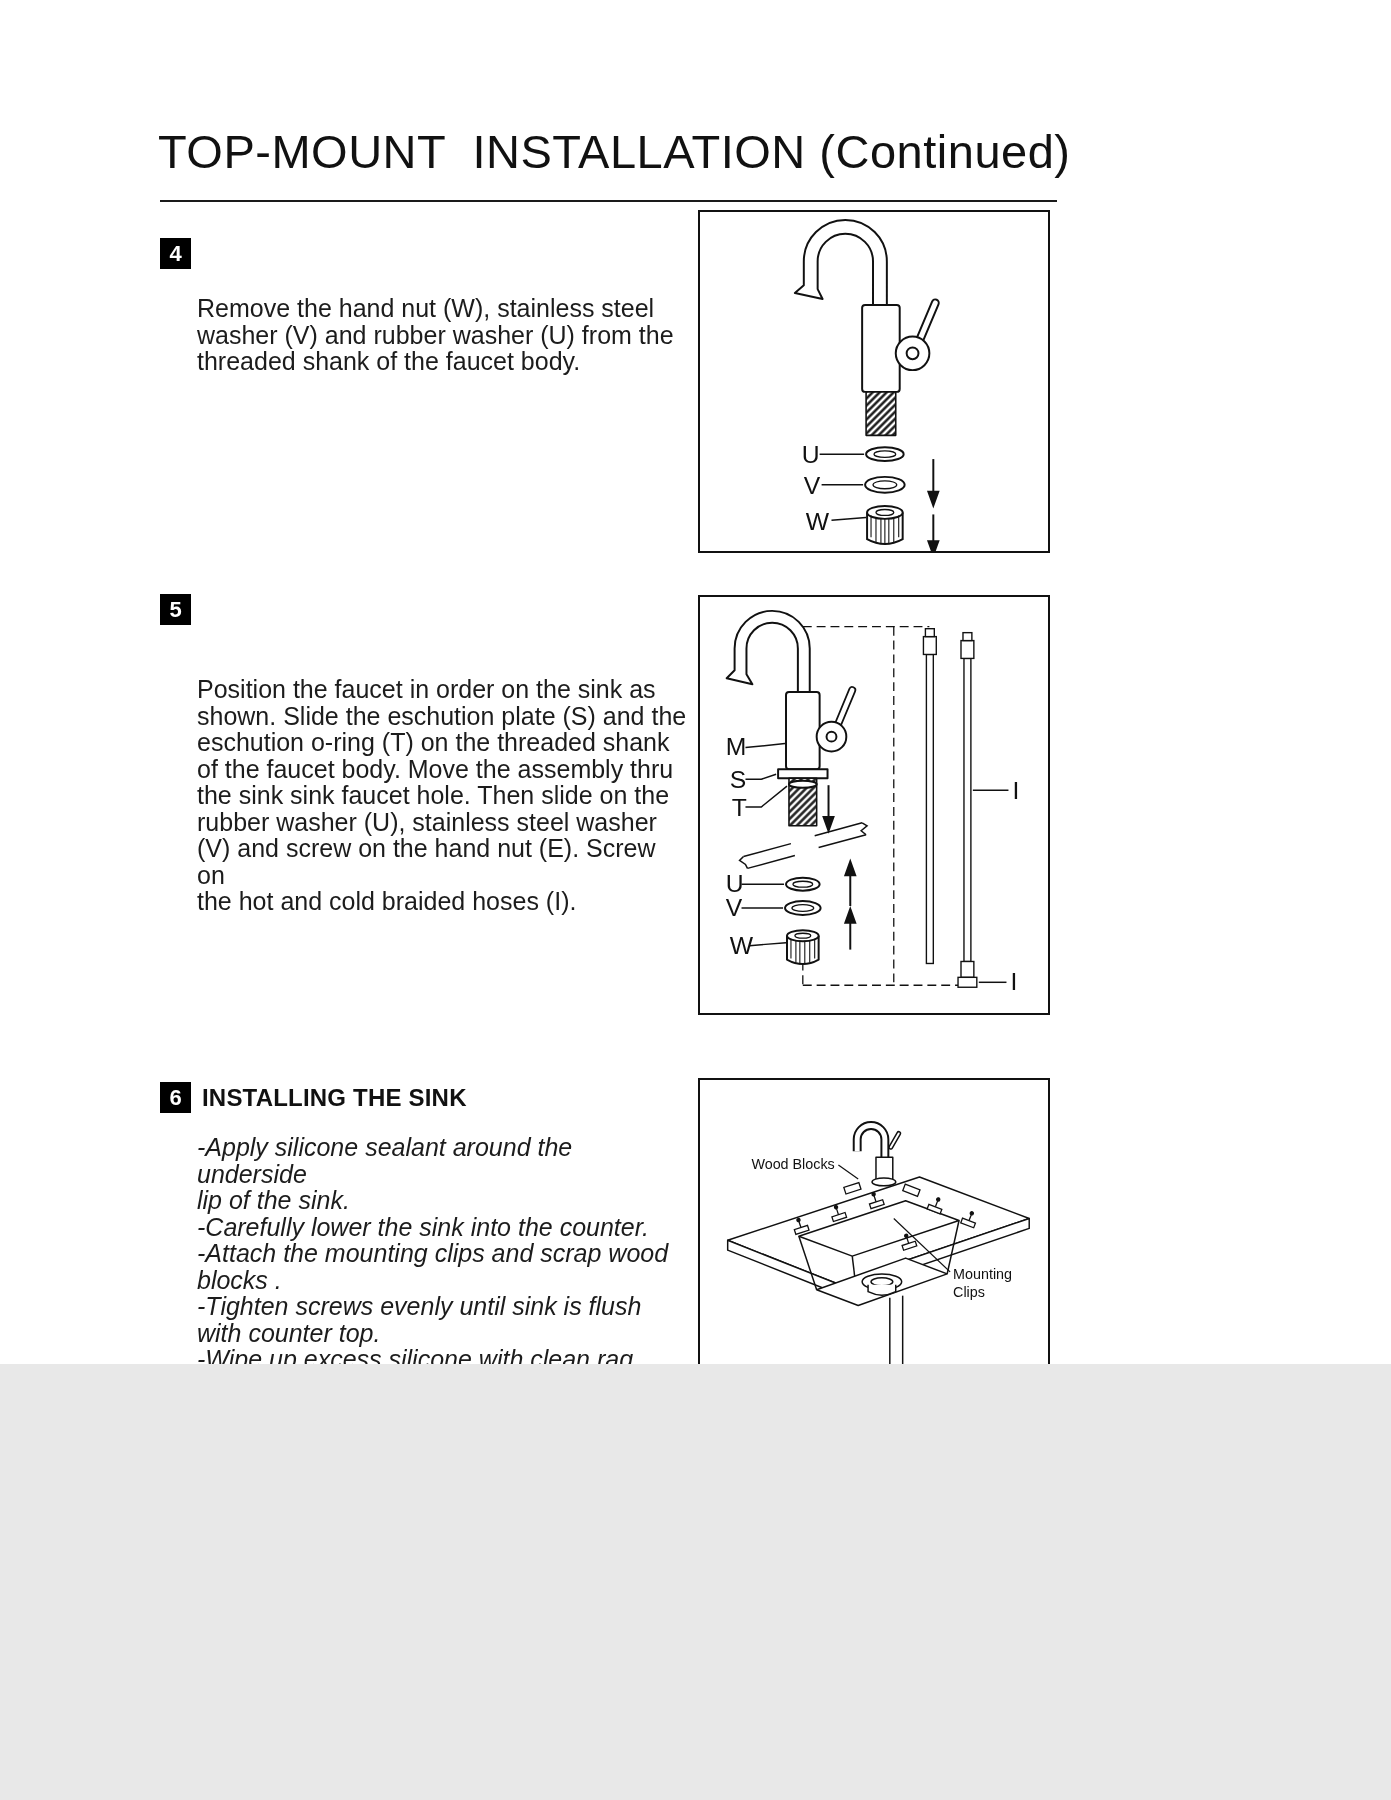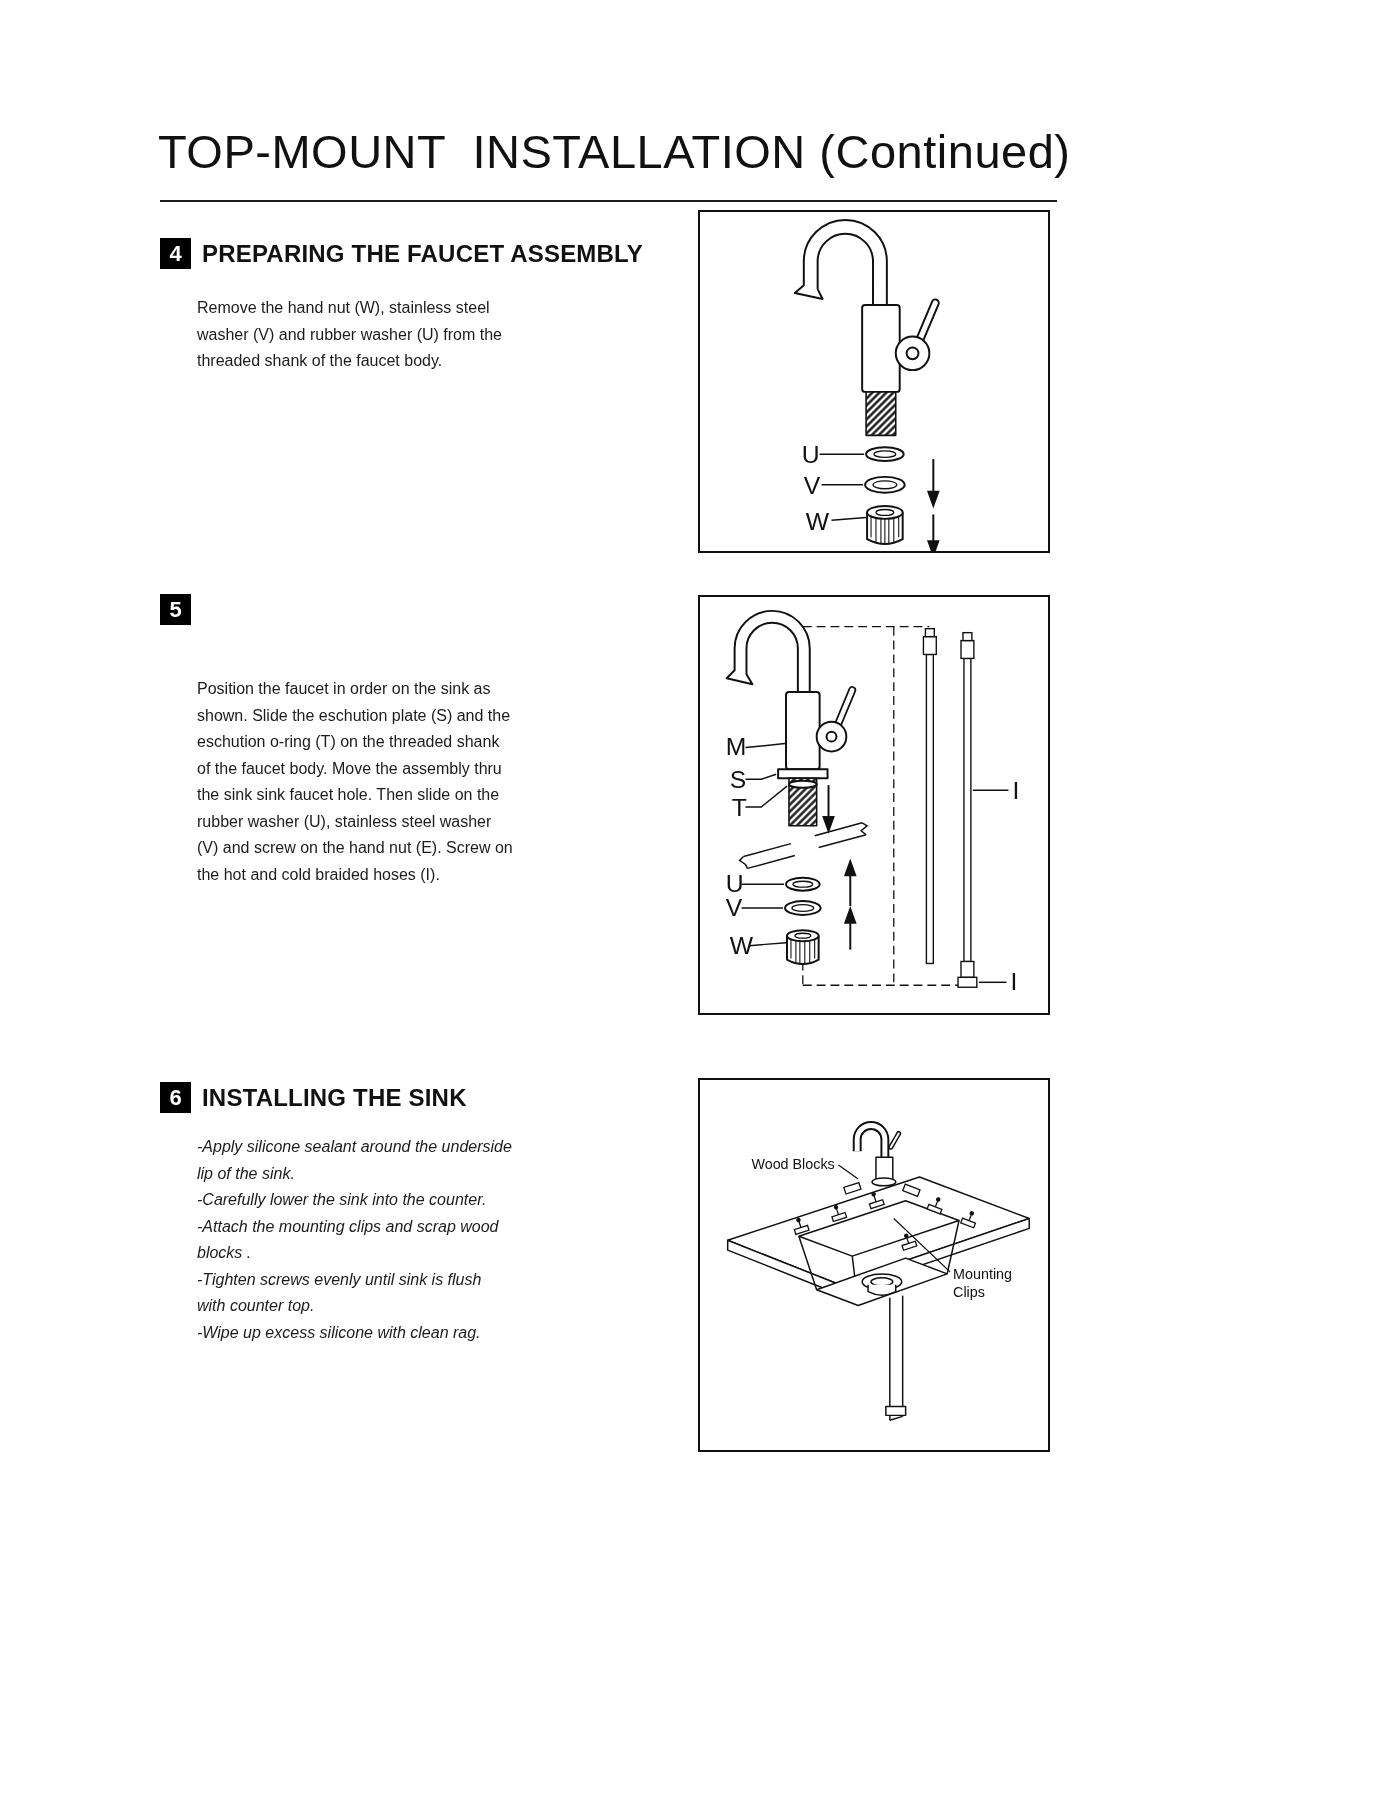--- a/index.html
+++ b/index.html
@@ -1,20 +1,20 @@
 <!DOCTYPE html>
 <html><head>
 <meta charset="utf-8">
 <style>
   * { box-sizing: border-box; margin: 0; padding: 0; }
   html, body { background: #e8e8e8; }
   body { font-family: "Liberation Sans", "DejaVu Sans", sans-serif; color: #1a1a1a; }
   .page {
     position: relative;
-    width: 1391px; height: 1800px;
+    width: 1391px; height: 1364px;
     background: #ffffff;
     margin: 0 auto;
     overflow: hidden;
   }
   .page-title {
     position: absolute; left: 158px; top: 126px;
     font-size: 47px; font-weight: 400; line-height: 1.1;
     color: #111; white-space: pre-wrap; letter-spacing: 0.5px;
   }
   .title-rule {
@@ -26,21 +26,21 @@
   }
   .numbox {
     width: 31px; height: 31px; background: #000; color: #fff;
     font-size: 22px; font-weight: 700;
     display: flex; align-items: center; justify-content: center;
     flex: 0 0 auto;
   }
   .sec-title { font-size: 24px; font-weight: 700; color: #111; letter-spacing: 0.2px; }
   .sec-body {
     position: absolute; width: 490px;
-    font-size: 16px; line-height: 26.5px; color: #1c1c1c;
+    font-size: 25px; line-height: 26.5px; color: #1c1c1c;
     white-space: pre-line;
   }
   .figure {
     position: absolute; border: 2px solid #111; background: #fff;
   }
   .figure svg { display: block; width: 100%; height: 100%; }
   svg text { font-family: "Liberation Sans", "DejaVu Sans", sans-serif; }
   .page-footer {
     position: absolute; left: 160px; top: 1500px; width: 897px;
     text-align: center; font-size: 24px; color: #111;
@@ -49,21 +49,20 @@
 </head>
 <body>
 
 <div class="page">
 
   <div class="page-title">TOP-MOUNT  INSTALLATION (Continued)</div>
   <div class="title-rule"></div>
 
   <div class="section-head" style="left:160px; top:238px;">
     <div class="numbox">4</div>
-    <div class="sec-title">PREPARING THE FAUCET ASSEMBLY</div>
   </div>
   <div class="sec-body" style="left:197px; top:295px;">Remove the hand nut (W), stainless steel
 washer (V) and rubber washer (U) from the
 threaded shank of the faucet body.</div>
 
   <div class="figure" style="left:698px; top:210px; width:352px; height:343px;">
     <svg viewBox="0 0 352 343" preserveAspectRatio="none">
       <defs>
         <pattern id="hatchA" width="5" height="5" patternUnits="userSpaceOnUse" patternTransform="rotate(45)">
           <rect width="5" height="5" fill="#ffffff"></rect>

